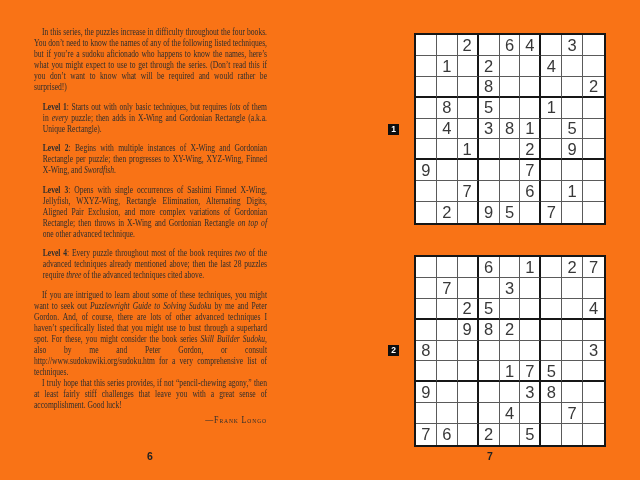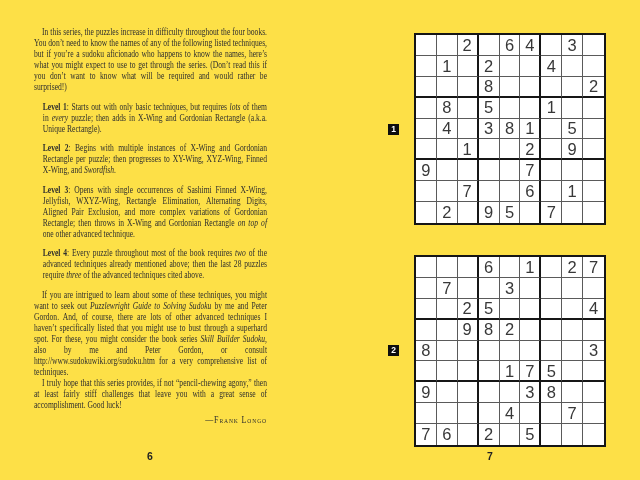--- a/index.html
+++ b/index.html
@@ -1,18 +1,18 @@
 <!DOCTYPE html>
 <html><head>
 <meta charset="utf-8">
 <style>
   html,body { margin:0; padding:0; background:#e8e8e8; }
   .spread {
     position:relative; width:640px; height:480px;
-    background:#fde047; overflow:hidden;
+    background:#f97316; overflow:hidden;
     font-family:"Liberation Serif", serif;
   }
   
   .textcol {
     position:absolute; left:34px; top:27px; width:292px;
     transform:scaleX(0.798); transform-origin:0 0;
     font-size:9.5px; line-height:11px; color:#2e2e2e;
     text-align:justify;
   }
   .textcol p { margin:0; }

